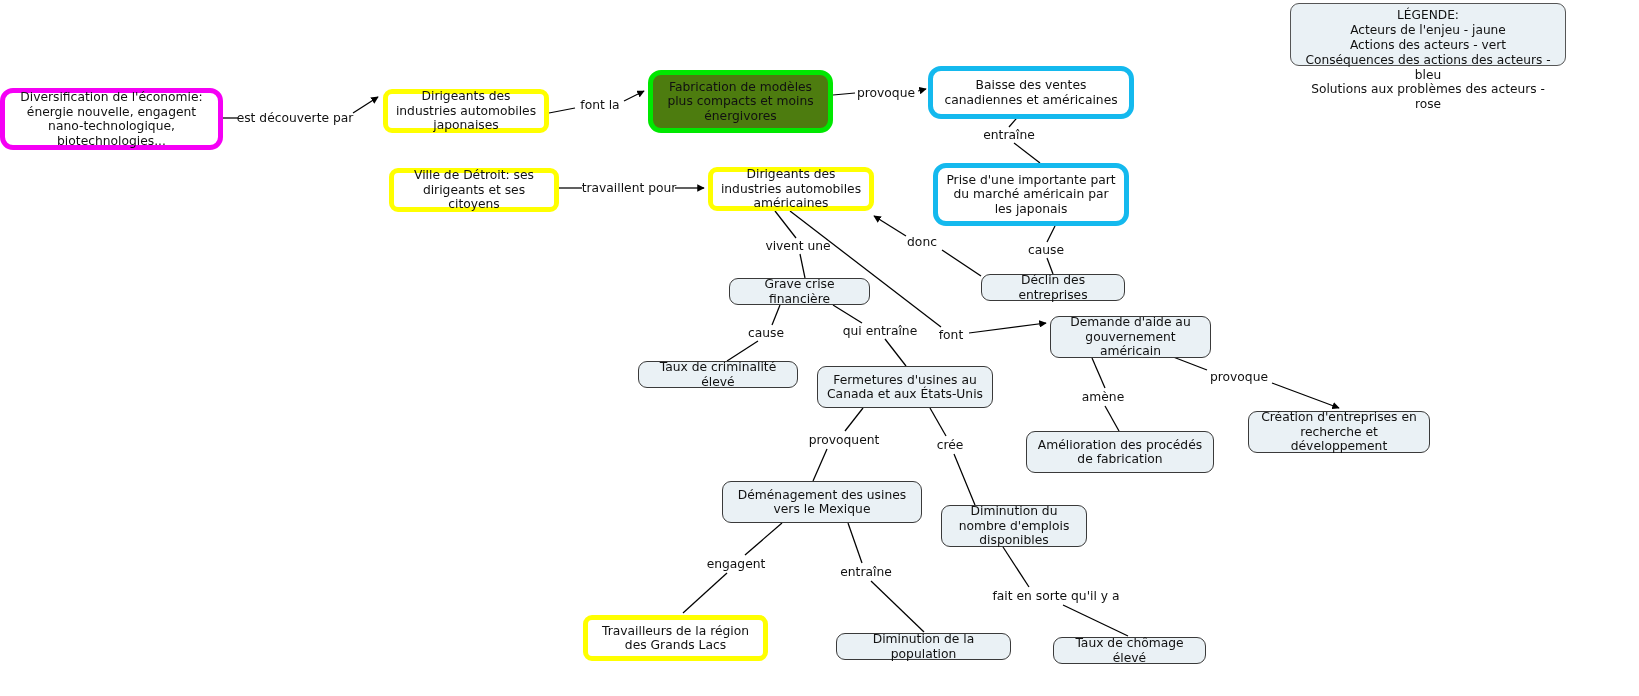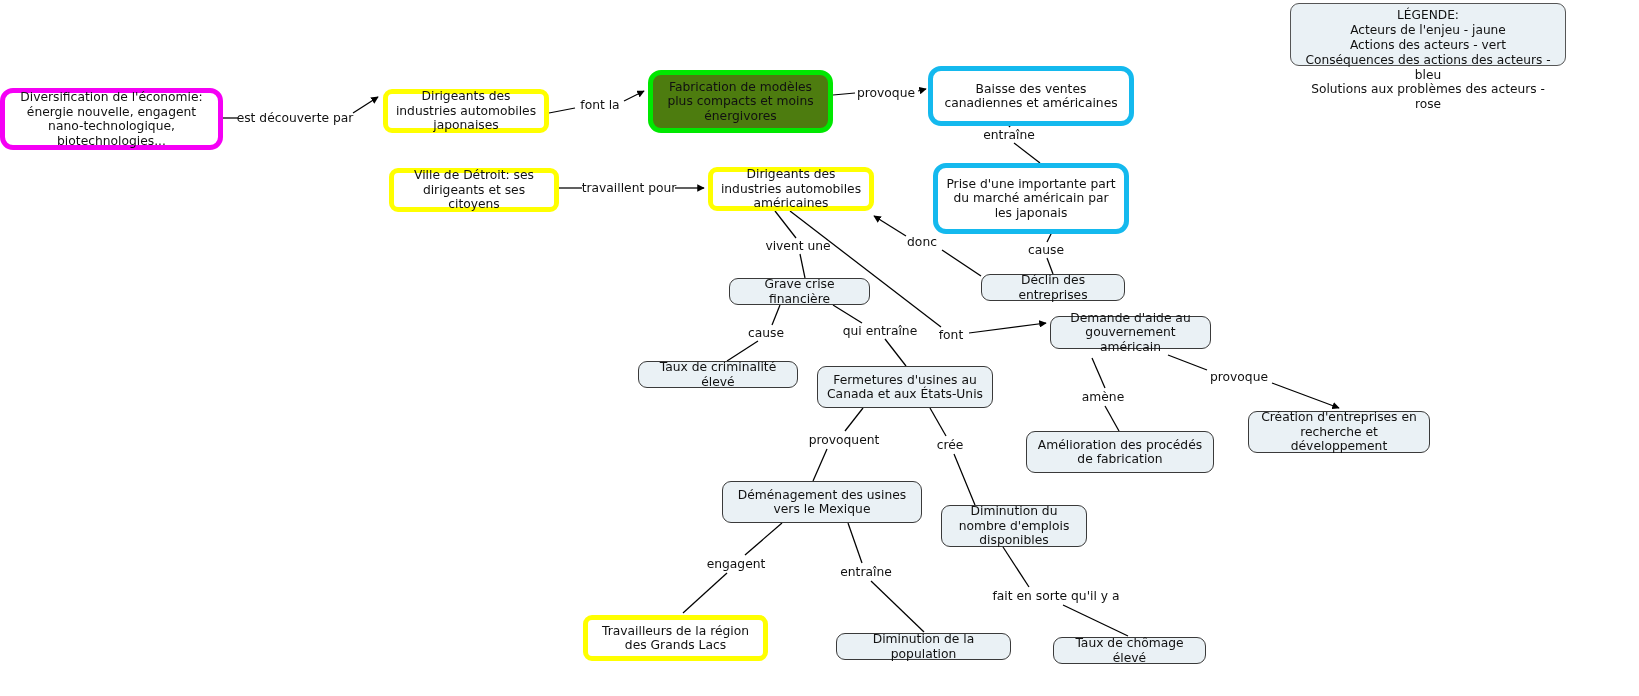--- a/index.html
+++ b/index.html
@@ -157,53 +157,53 @@
   </div>
 
   <div class="node yellow" style="left:383px; top:89px; width:166px; height:44px;">
     <span>Dirigeants des industries automobiles japonaises</span>
   </div>
 
   <div class="node green" style="left:648px; top:70px; width:185px; height:63px;">
     <span>Fabrication de modèles plus compacts et moins énergivores</span>
   </div>
 
-  <div class="node cyan" style="left:928px; top:66px; width:206px; height:60px;">
+  <div class="node cyan" style="left:928px; top:66px; width:206px; height:53px;">
     <span>Baisse des ventes canadiennes et américaines</span>
   </div>
 
   <div class="node yellow" style="left:389px; top:168px; width:170px; height:44px;">
     <span>Ville de Détroit: ses dirigeants et ses citoyens</span>
   </div>
 
   <div class="node yellow" style="left:708px; top:167px; width:166px; height:44px;">
     <span>Dirigeants des industries automobiles américaines</span>
   </div>
 
-  <div class="node cyan" style="left:933px; top:163px; width:196px; height:71px;">
+  <div class="node cyan" style="left:933px; top:163px; width:196px; height:63px;">
     <span>Prise d'une importante part du marché américain par les japonais</span>
   </div>
 
   <div class="node" style="left:981px; top:274px; width:144px; height:27px;">
     <span>Déclin des entreprises</span>
   </div>
 
   <div class="node" style="left:729px; top:278px; width:141px; height:27px;">
     <span>Grave crise financière</span>
   </div>
 
   <div class="node" style="left:638px; top:361px; width:160px; height:27px;">
     <span>Taux de criminalité élevé</span>
   </div>
 
   <div class="node" style="left:817px; top:366px; width:176px; height:42px;">
     <span>Fermetures d'usines au Canada et aux États-Unis</span>
   </div>
 
-  <div class="node" style="left:1050px; top:316px; width:161px; height:33px;justify-content:flex-end;">
+  <div class="node" style="left:1050px; top:316px; width:161px; height:42px;justify-content:flex-end;">
     <span>Demande d'aide au gouvernement américain</span>
   </div>
 
   <div class="node" style="left:1026px; top:431px; width:188px; height:42px;">
     <span>Amélioration des procédés de fabrication</span>
   </div>
 
   <div class="node" style="left:1248px; top:411px; width:182px; height:42px;">
     <span>Création d'entreprises en recherche et développement</span>
   </div>

